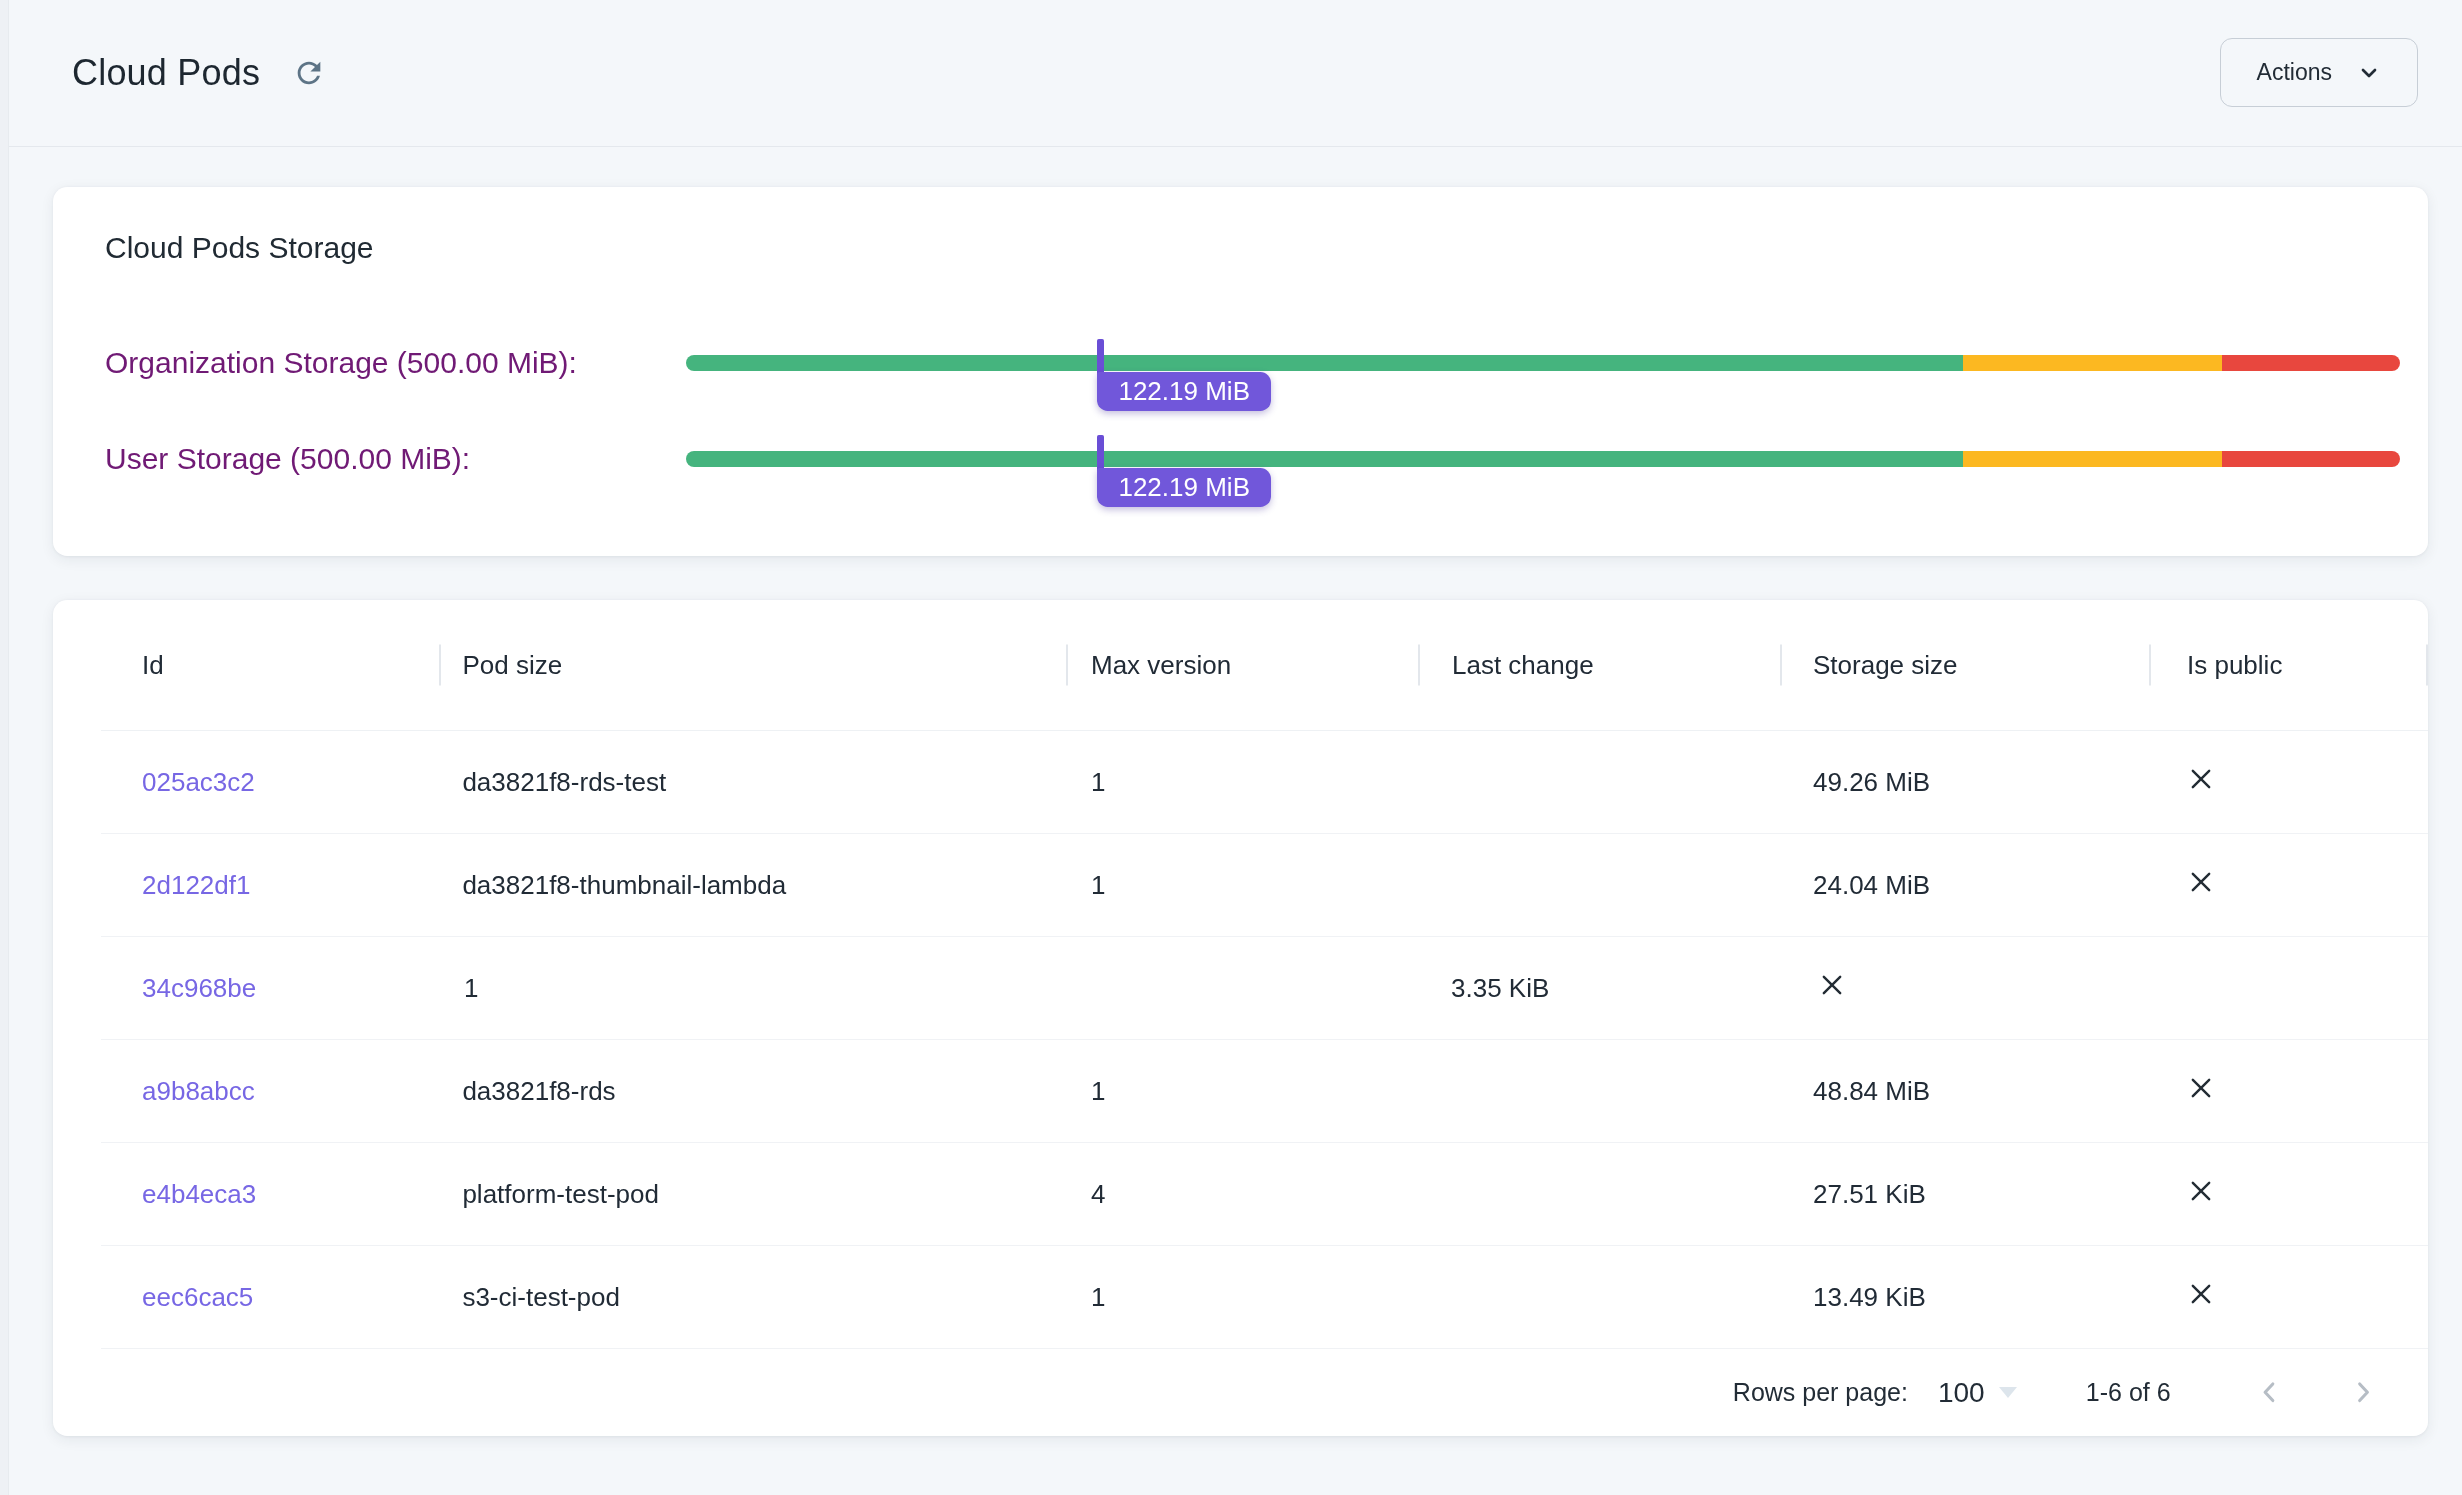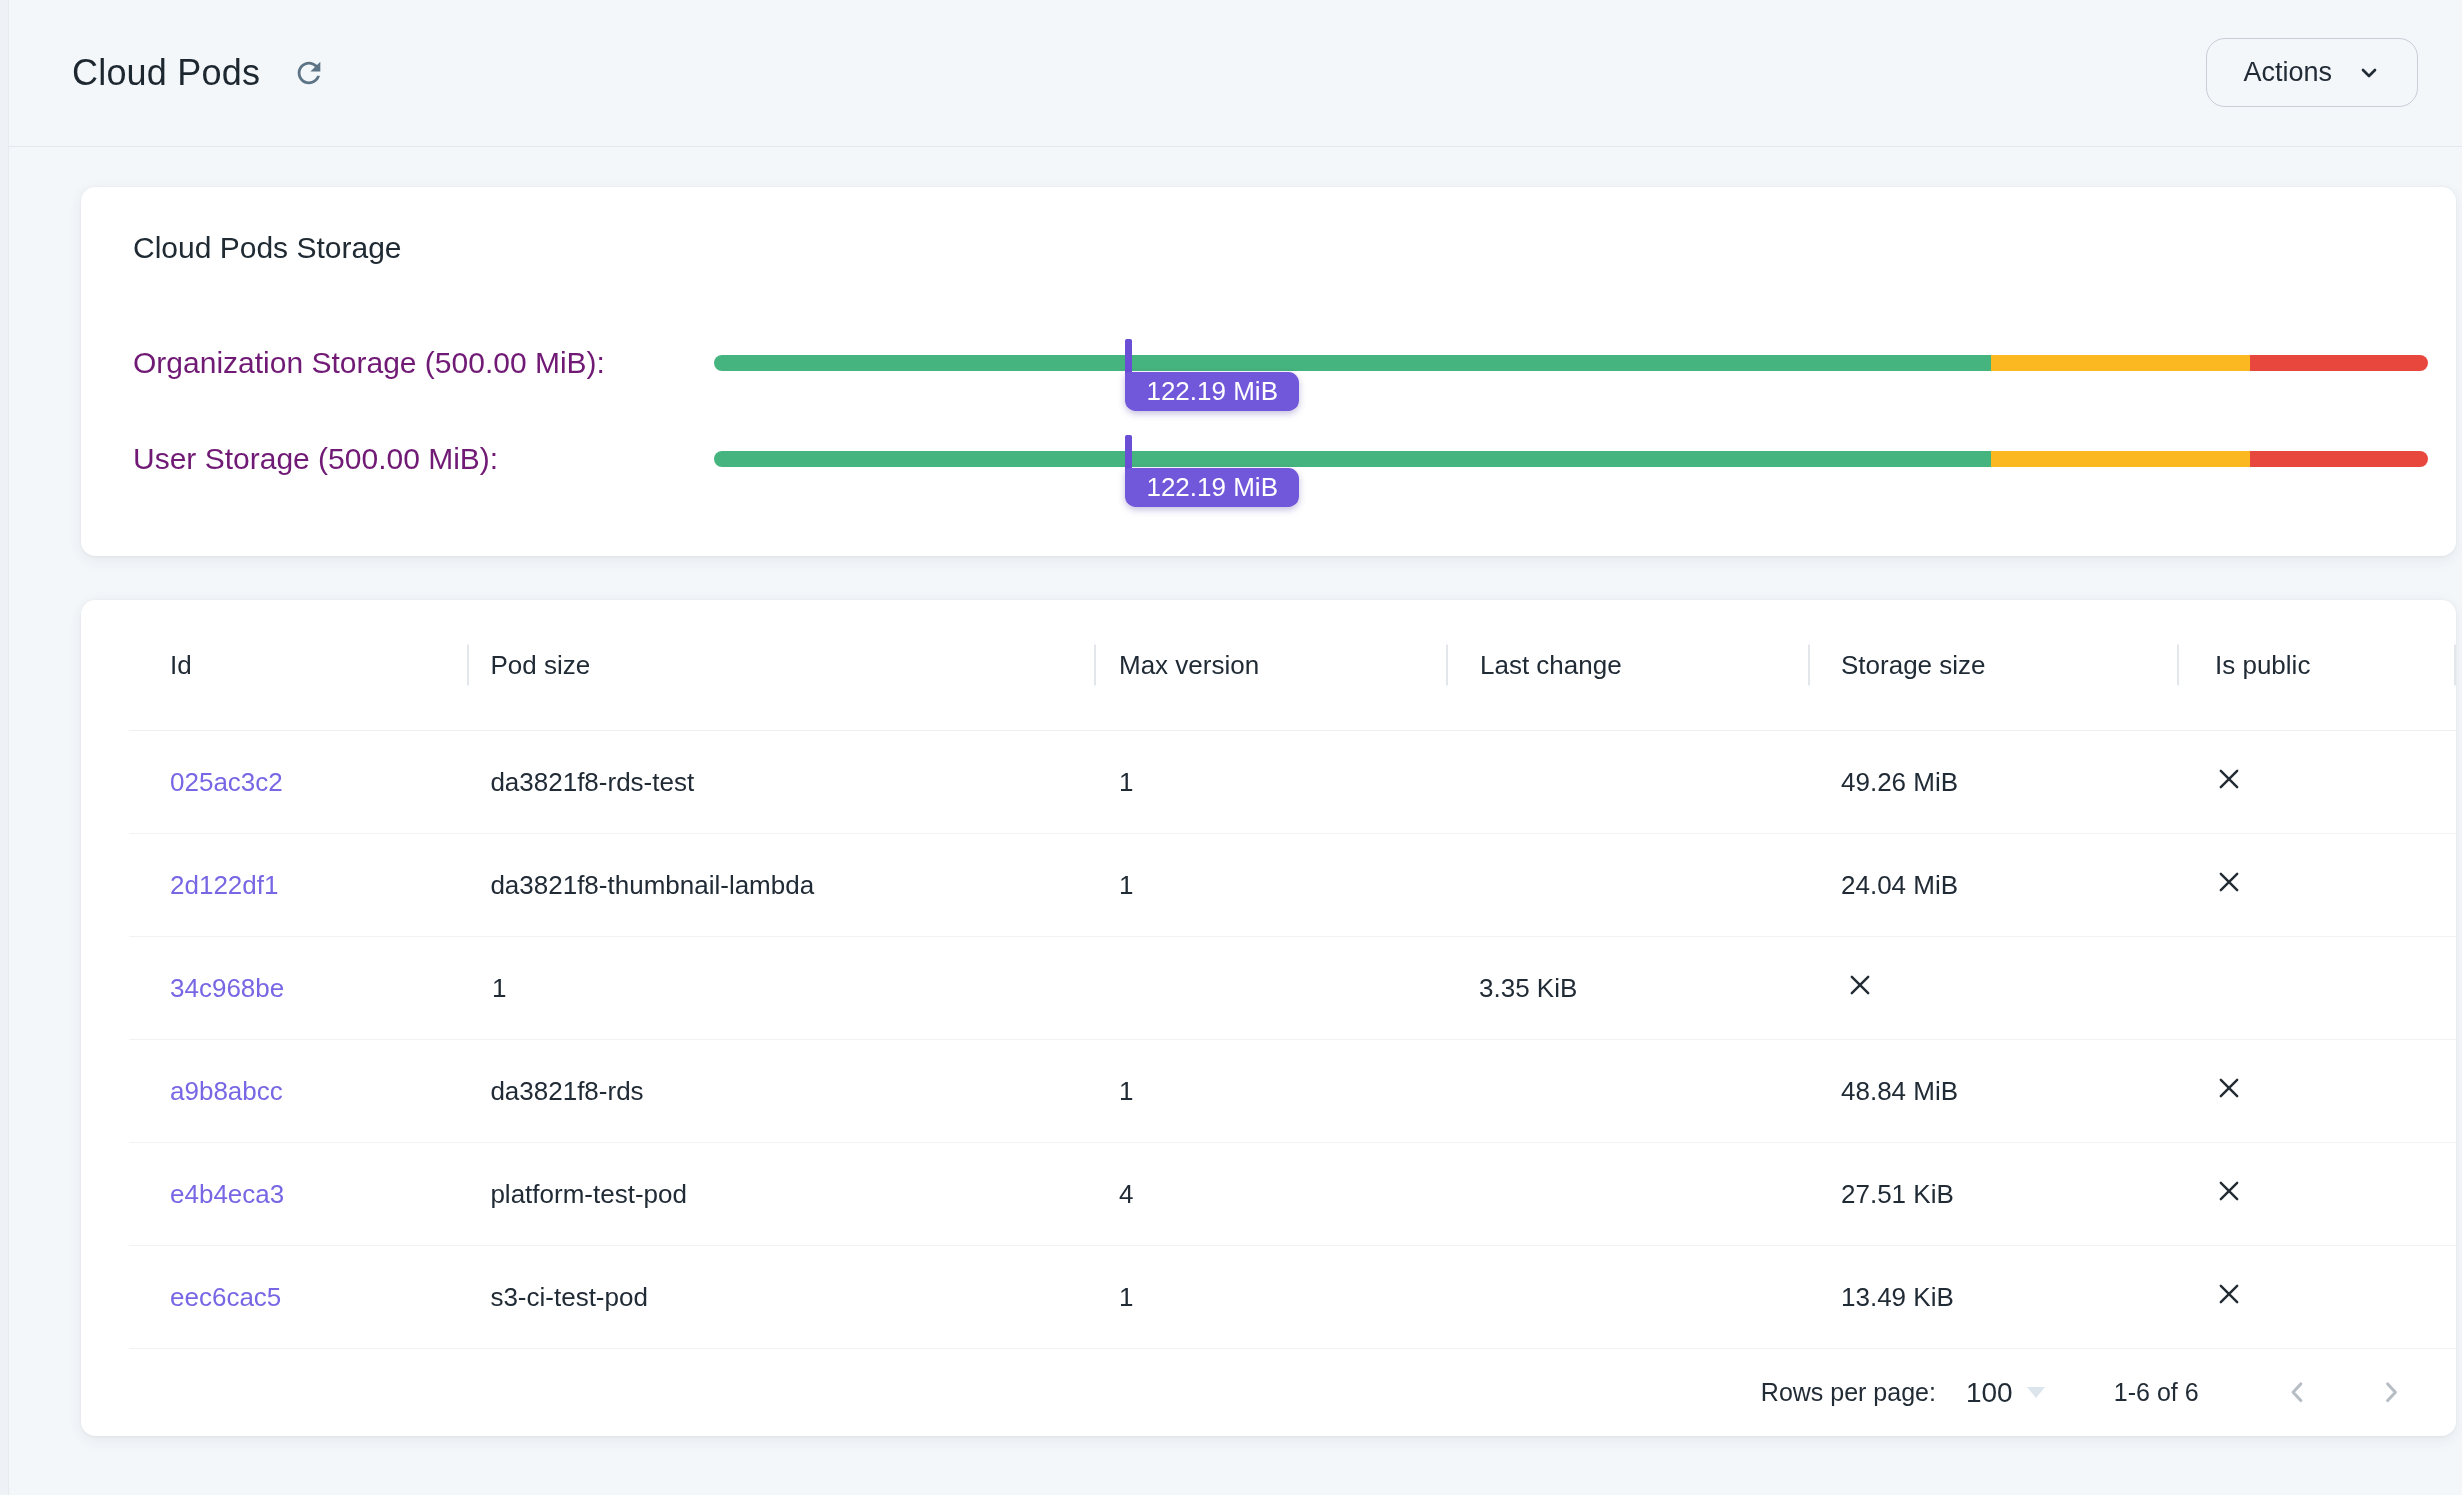--- a/index.html
+++ b/index.html
@@ -24,27 +24,27 @@
   .page-title { font-size: 36px; font-weight: 400; color: #1d2730; letter-spacing: 0.2px; }
   .refresh-btn {
     margin-left: 27px; background: none; border: none; cursor: pointer;
     display: flex; align-items: center; padding: 5.3px;
   }
   .refresh-btn svg { width: 34px; height: 34px; fill: #5d7486; }
   .actions-btn {
     position: absolute; right: 44px; top: 38px;
     height: 69px; padding: 0 36px;
     display: flex; align-items: center; gap: 25px;
-    background: transparent; border: 1.8px solid #c7ced6; border-radius: 19px;
-    font-family: inherit; font-size: 27px; font-weight: 500; color: #222c36;
+    background: transparent; border: 1.8px solid #c7ced6; border-radius: 12px;
+    font-family: inherit; font-size: 23px; font-weight: 500; color: #222c36;
     cursor: pointer;
   }
   
   .card {
-    margin-left: 81px; width: 2375px; background: #ffffff;
+    margin-left: 53px; width: 2375px; background: #ffffff;
     border-radius: 14.2px;
     box-shadow: 0 3.6px 14.2px rgba(25,39,52,0.07), 0 0.9px 2.7px rgba(25,39,52,0.05);
   }
   
   .storage-card { margin-top: 40px; height: 369px; padding: 43px 28.5px 0 52px; }
   .storage-title { font-size: 30px; font-weight: 400; line-height: 36px; color: #202a33; }
   .storage-row { display: flex; align-items: center; }
   .storage-row.first { margin-top: 77px; }
   .storage-row + .storage-row { margin-top: 57px; }
   .storage-label { flex: 0 0 581px; font-size: 30px; line-height: 39px; color: #701a75; }

